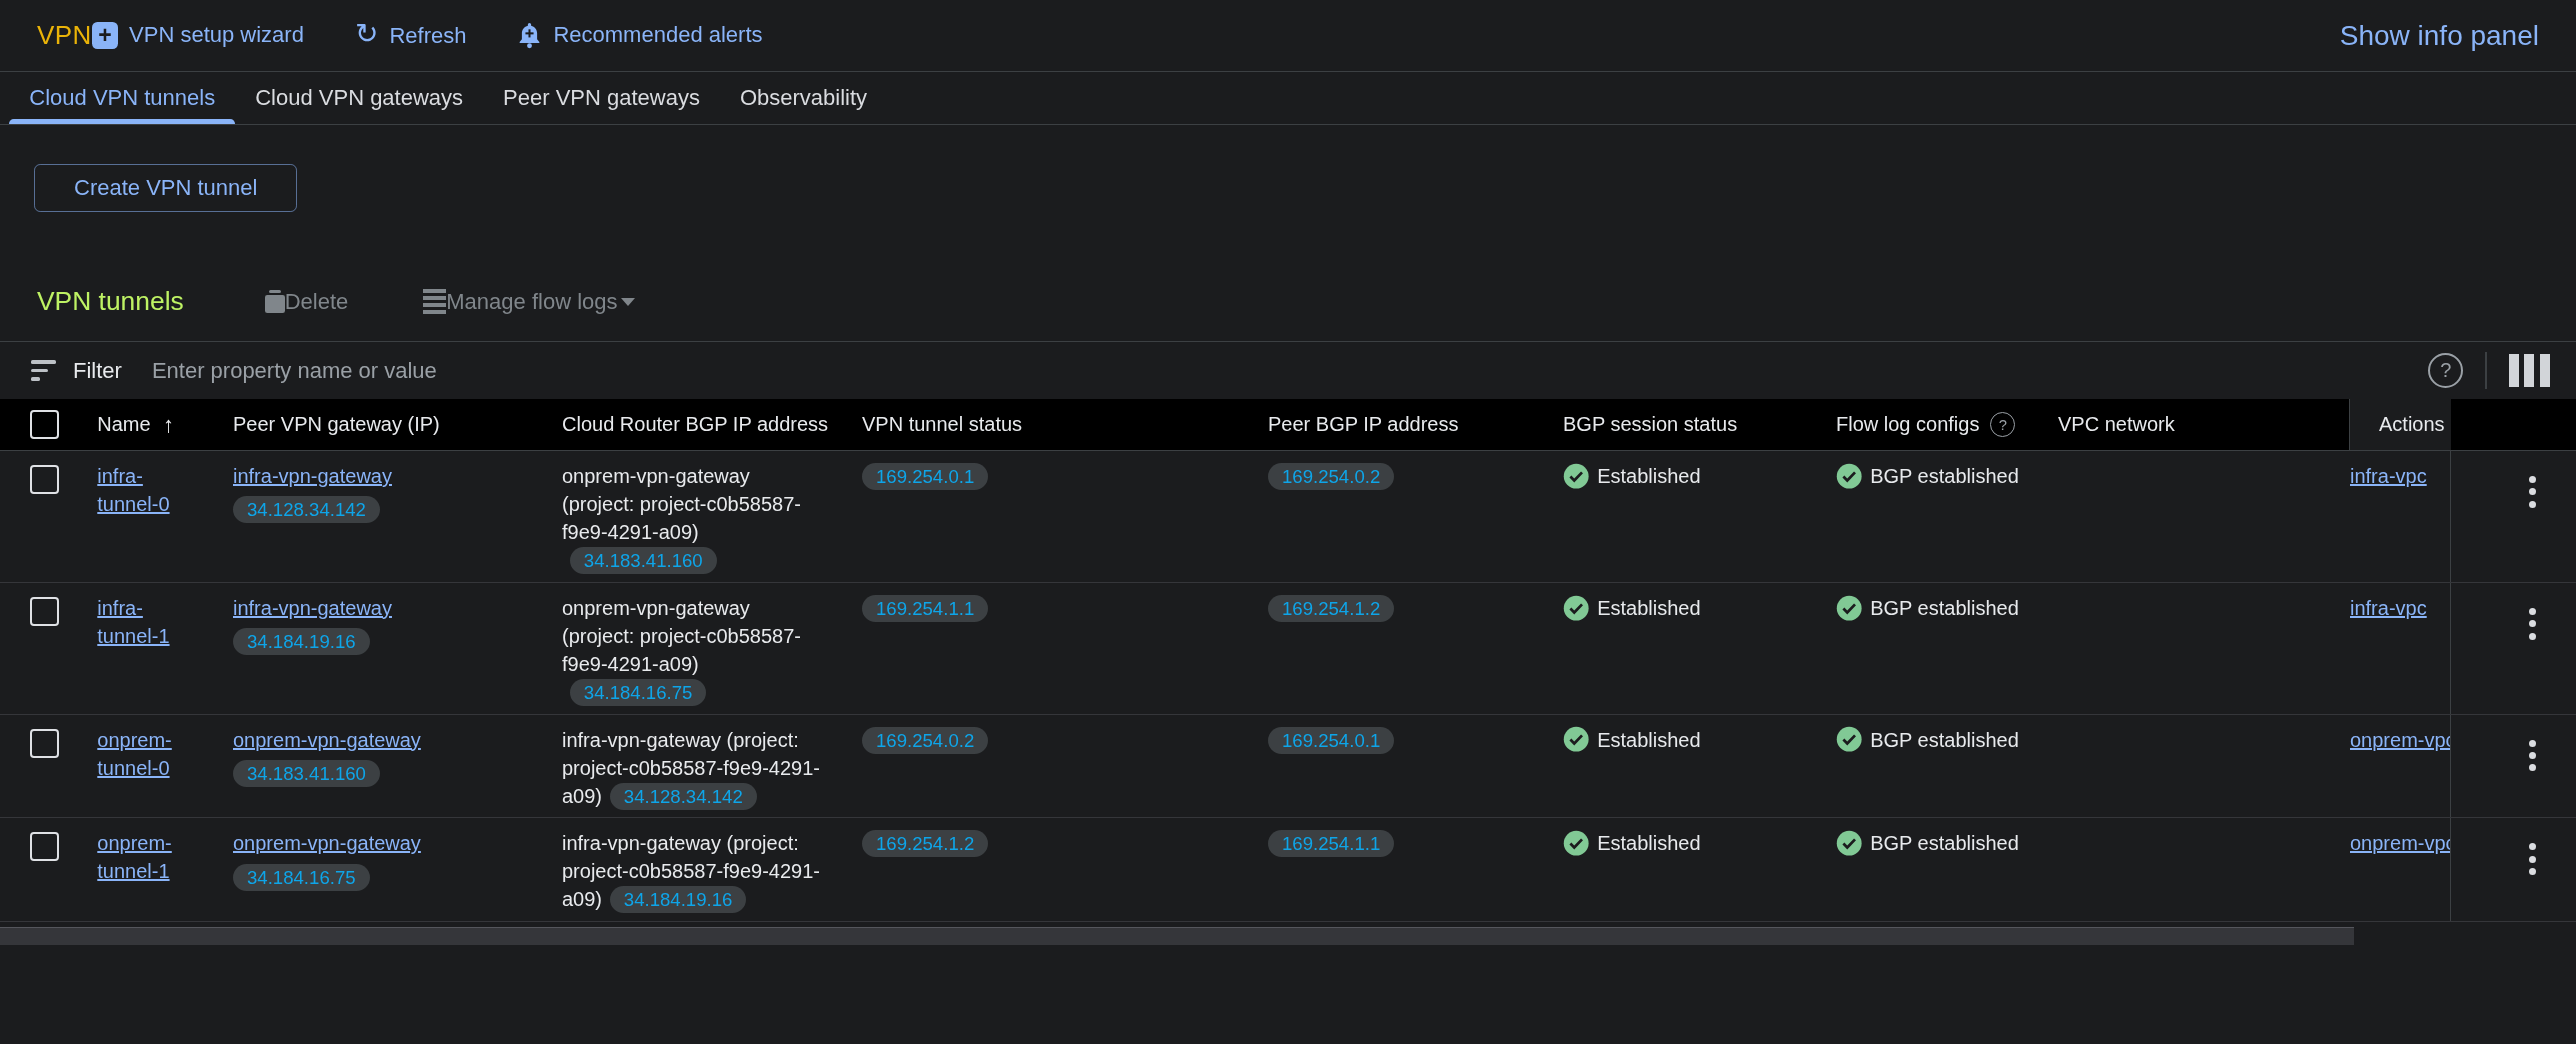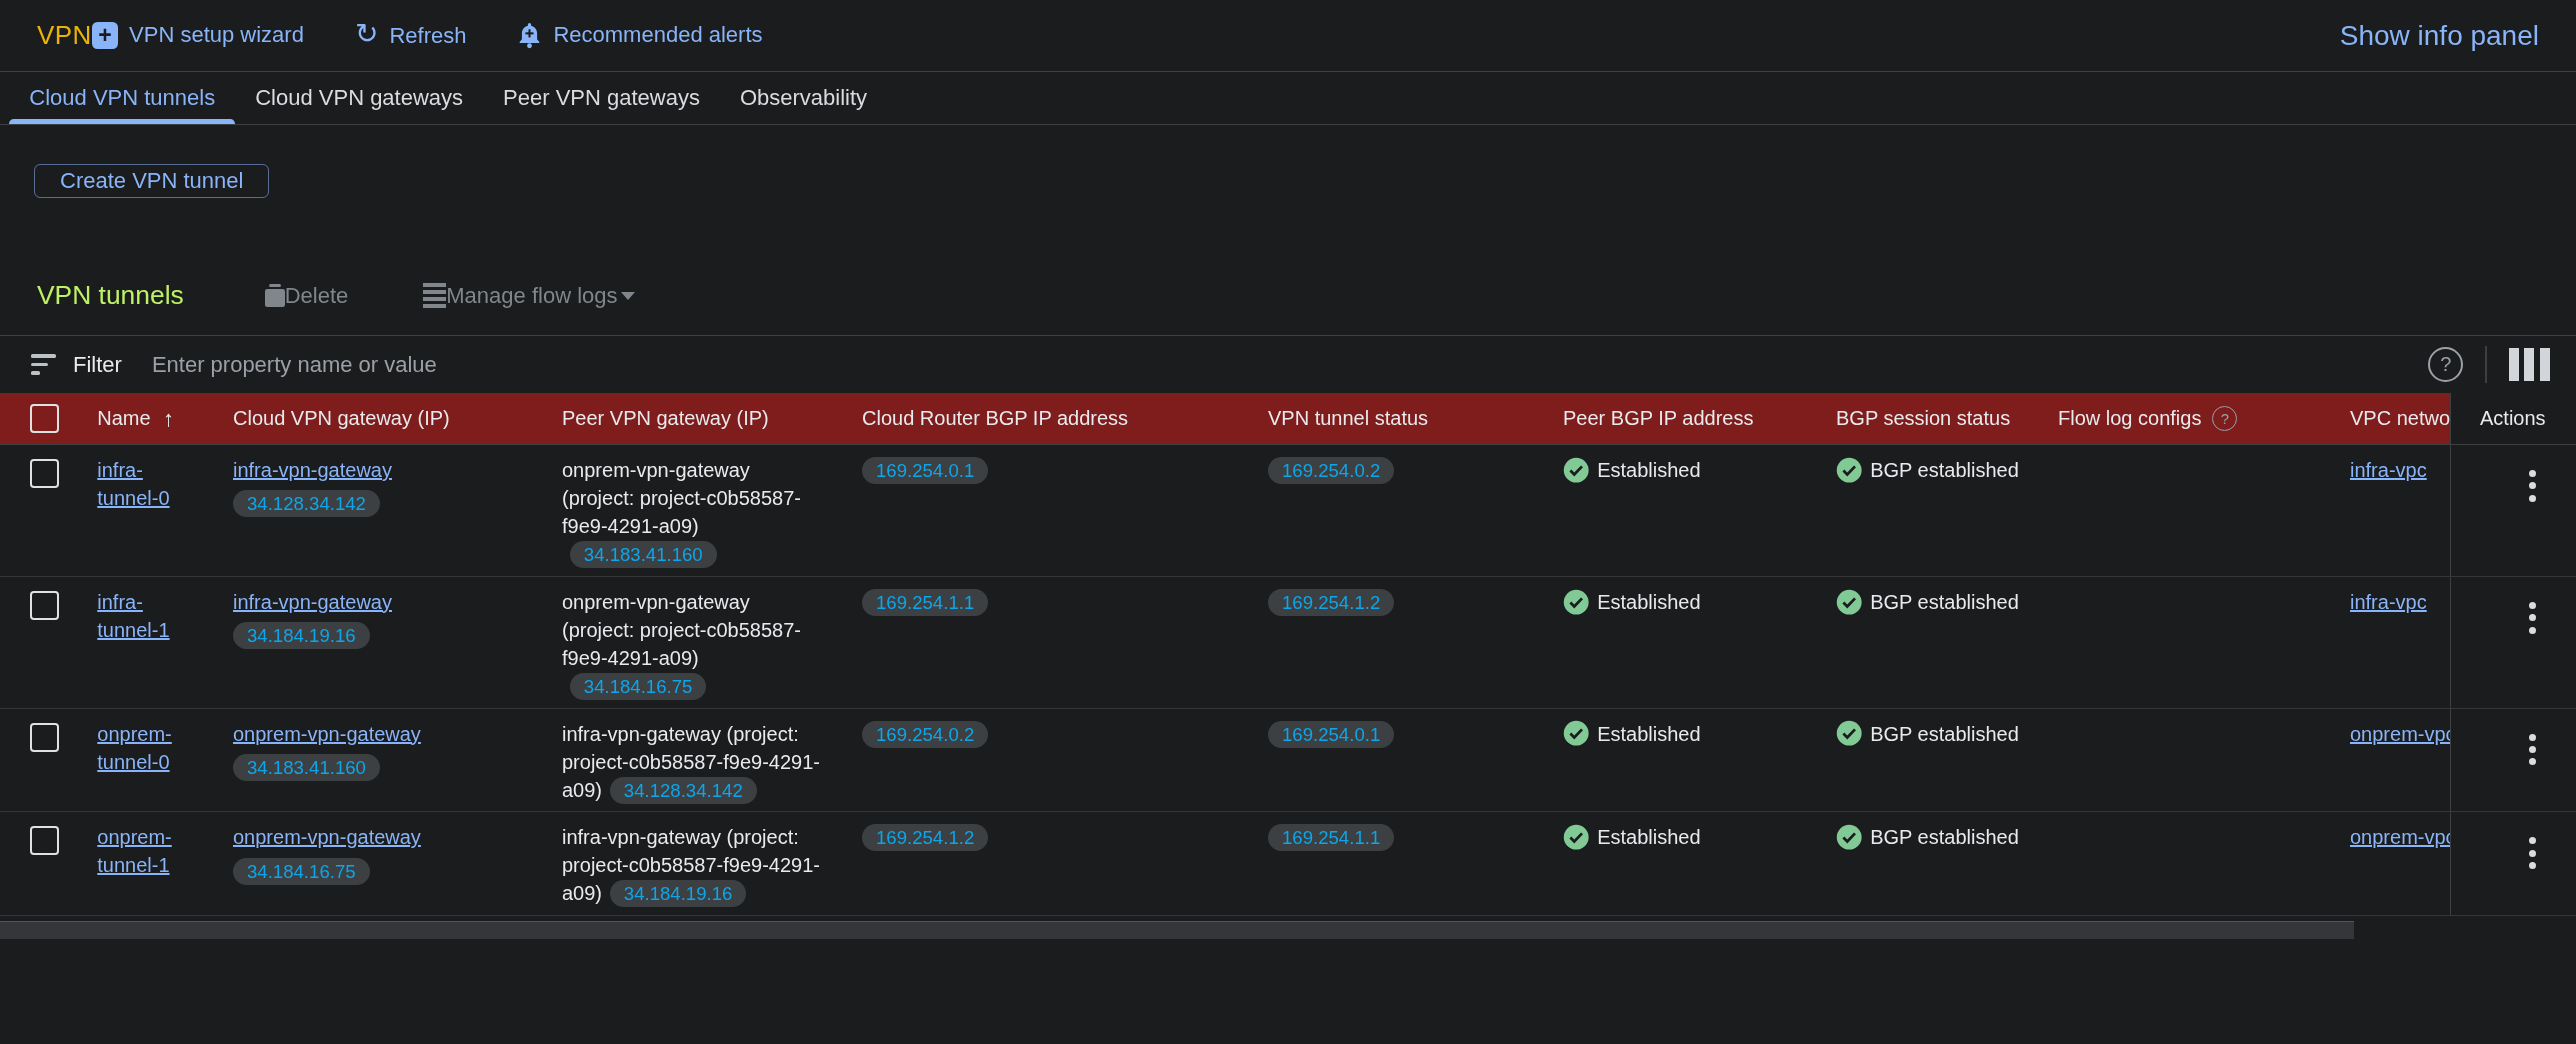--- a/index.html
+++ b/index.html
@@ -26,21 +26,21 @@
   .info-link{color:#8ab4f8;font-size:28px;cursor:pointer;}
 
   
   .tabs{display:flex;height:52px;border-bottom:0.8px solid #3c4043;padding-left:9.3px;}
   .tab{display:flex;align-items:center;padding:0 20px;font-size:22px;color:#dadce0;cursor:pointer;position:relative;text-align:center;}
   .tab.active{color:#8ab4f8;}
   .tab.active::after{content:"";position:absolute;left:0;right:0;bottom:0;height:4.7px;background:#8ab4f8;border-radius:4.7px 4.7px 0 0;}
 
   
   .create-btn{
-    margin:39px 0 16px 34px;height:34px;padding:0 25px;display:inline-flex;align-items:center;
+    margin:39px 0 8px 34px;height:48px;padding:0 39px;display:inline-flex;align-items:center;
     background:transparent;border:1.6px solid rgba(138,180,248,.55);border-radius:6.2px;
     color:#8ab4f8;font-size:22px;font-family:inherit;cursor:pointer;
   }
 
   
   .section-bar{margin:56px 0 0 37px;height:51px;display:flex;align-items:center;}
   .section-title{font-size:26.4px;color:#bef264;margin-right:81px;}
   .tbtn{display:flex;align-items:center;color:#80868b;font-size:22px;margin-right:75px;cursor:default;}
   .caret{width:0;height:0;border-left:7px solid transparent;border-right:7px solid transparent;border-top:8.5px solid #80868b;margin-left:3.1px;}
   .trash{width:20px;height:23px;position:relative;display:inline-block;}
@@ -62,21 +62,21 @@
     font-size:22px;font-family:inherit;}
   .filter-input::placeholder{color:#9aa0a6;}
   .help-circle{width:31px;height:31px;border:2.3px solid #9aa0a6;border-radius:50%;
     color:#9aa0a6;font-size:20px;display:flex;align-items:center;justify-content:center;cursor:pointer;margin-right:22px;}
   .vdiv{width:1.6px;height:37px;background:#3c4043;margin-right:22px;}
   .col-icon{display:inline-flex;gap:5.4px;cursor:pointer;}
   .col-icon i{display:block;width:10px;height:33px;background:#d2d5d9;}
 
   
   .grid{display:grid;grid-template-columns:81px 152px 329px 300px 406px 295px 273px 222px 292px 101px 126px;}
-  .thead{background:#7f1d1d;border-bottom:0.8px solid #3c4043;}
+  .thead{background:#000000;border-bottom:0.8px solid #3c4043;}
   .th{min-height:51px;display:flex;align-items:center;font-size:20px;font-weight:500;color:#e8eaed;
     padding-right:36px;white-space:nowrap;overflow:hidden;cursor:pointer;}
   .th.chk,.td.chk{padding-left:29.5px;padding-right:0;}
   .th.name-col,.td.name-col{padding-left:16.3px;}
   .th.actions-col{background:#1b1c1e;padding-left:29px;padding-right:0;}
   .th.vpc-col{border-right:0.8px solid #3c4043;padding-right:0;}
   .sort-arrow{margin-left:12.4px;font-size:22px;color:#e8eaed;}
   .help-circle.small{width:23px;height:23px;border-width:1.6px;font-size:14.8px;margin:0 0 0 11px;flex:none;}
 
   .tr{border-bottom:0.8px solid #35363a;}
@@ -178,21 +178,20 @@
   </div>
 
   <div class="grid thead">
     <div class="th chk">
         <span class="checkbox"></span>
       </div>
     <div class="th name-col">
       <span>Name</span>
       <span class="sort-arrow">↑</span>
     </div>
-    <div class="th">Cloud VPN gateway (IP)</div>
     <div class="th">Peer VPN gateway (IP)</div>
     <div class="th">Cloud Router BGP IP address</div>
     <div class="th">VPN tunnel status</div>
     <div class="th">Peer BGP IP address</div>
     <div class="th">BGP session status</div>
     <div class="th">
       <span>Flow log configs</span>
       <span class="help-circle small">?</span>
     </div>
     <div class="th vpc-col">VPC network</div>

